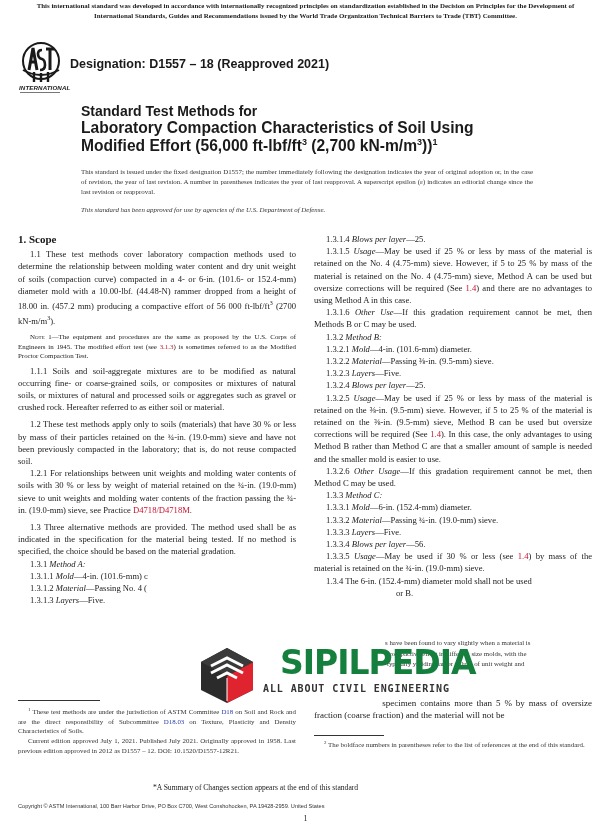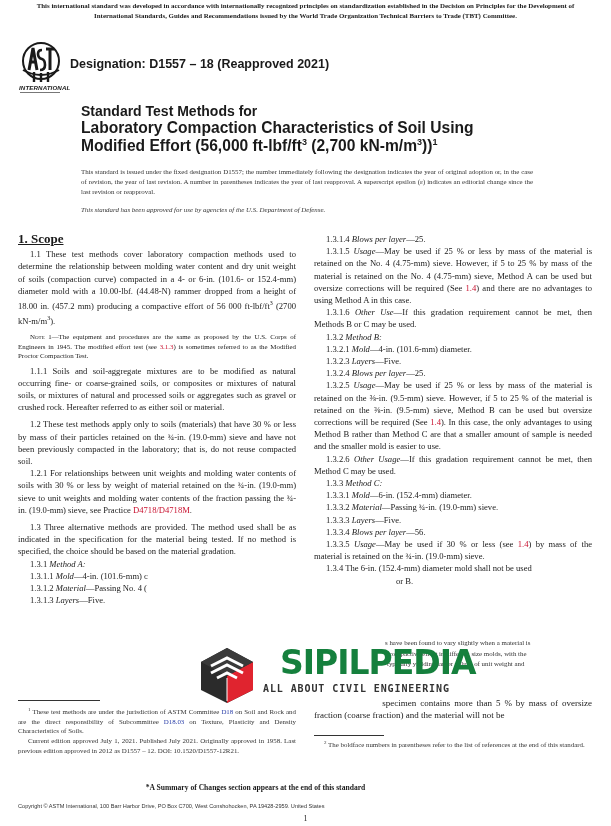--- a/index.html
+++ b/index.html
@@ -12,31 +12,31 @@
   .title .t1 { font-size: 14px; line-height: 16px; }
   .title .t2 { font-size: 15.6px; line-height: 17.5px; }
   .title sup { font-size: 9px; vertical-align: 6px; line-height: 0; }
   .issued { left: 81px; top: 167px; width: 452px; font-size: 6.9px; line-height: 10px; text-align: justify; color: #333; }
   .dod { left: 81px; top: 206px; font-size: 6.9px; font-style: italic; color: #333; }
   .col { width: 278px; font-size: 8.6px; line-height: 12.2px; text-align: justify; color: #1a1a1a; }
   .col p { margin: 0; text-indent: 12px; }
   .col p.gap { margin-top: 5px; }
   .left { left: 18px; top: 233px; }
   .right { left: 314px; top: 233px; }
-  .h1 { font-weight: bold; font-size: 13px; text-indent: 0 !important; margin-bottom: 3px !important; text-decoration: underline; }
+  .h1 { font-weight: bold; font-size: 11px; text-indent: 0 !important; margin-bottom: 3px !important; }
   .note { font-size: 6.9px; line-height: 9.5px; margin-top: 5px !important; margin-bottom: 4px !important; }
   .note .nlabel { font-variant: small-caps; }
   .link { color: #c8102e; }
   .blue { color: #2a3ea8; }
   i { }
   .fnrule { height: 1px; width: 82px; background: #333; }
   .fn { font-size: 6.9px; line-height: 9.6px; text-align: justify; color: #333; }
   .fn p { margin: 0; text-indent: 10px; }
   .fn sup { font-size: 5px; }
-  .summary { left: 0; width: 511px; top: 783px; text-align: center; font-family: "Liberation Serif", serif; font-weight: bold; font-size: 7.6px; color: #1a1a1a; }
+  .summary { left: 0; width: 511px; top: 783px; text-align: center; font-family: "Liberation Serif", serif; font-weight: normal; font-size: 7.6px; color: #1a1a1a; }
   .copyright { left: 18px; top: 803px; font-family: "Liberation Sans", sans-serif; font-size: 5.6px; color: #333; }
   .pagenum { left: 0; width: 611px; top: 814px; text-align: center; font-size: 8px; color: #1a1a1a; }
   .wm-text { left: 280px; top: 645px; font-family: "DejaVu Sans", sans-serif; font-weight: bold; font-size: 33px; letter-spacing: -1px; color: #15803d; line-height: 36px; }
   .wm-tag { left: 263px; top: 683px; font-family: "DejaVu Sans Mono", monospace; font-weight: bold; font-size: 10px; letter-spacing: 0.9px; color: #333; }
   .cover { background: #fff; }
 </style>
 </head>
 <body>
 
 <div class="abs wto">This international standard was developed in accordance with internationally recognized principles on standardization established in the Decision on Principles for the Development of International Standards, Guides and Recommendations issued by the World Trade Organization Technical Barriers to Trade (TBT) Committee.</div>
@@ -84,20 +84,21 @@
   <p><sup>1</sup><span> These test methods are under the jurisdiction of ASTM Committee </span><span class="blue">D18</span><span> on Soil and Rock and are the direct responsibility of Subcommittee </span><span class="blue">D18.03</span><span> on Texture, Plasticity and Density Characteristics of Soils.</span></p>
   <p>Current edition approved July 1, 2021. Published July 2021. Originally approved in 1958. Last previous edition approved in 2012 as D1557 – 12. DOI: 10.1520/D1557-12R21.</p>
 </div>
 
 <div class="abs col right">
   <p><span>1.3.1.4  </span><i>Blows per layer</i><span>—25.</span></p>
   <p><span>1.3.1.5  </span><i>Usage</i><span>—May be used if 25 % or less by mass of the material is retained on the No. 4 (4.75-mm) sieve. However, if 5 to 25 % by mass of the material is retained on the No. 4 (4.75-mm) sieve, Method A can be used but oversize corrections will be required (See </span><span class="link">1.4</span><span>) and there are no advantages to using Method A in this case.</span></p>
   <p><span>1.3.1.6  </span><i>Other Use</i><span>—If this gradation requirement cannot be met, then Methods B or C may be used.</span></p>
   <p><span>1.3.2  </span><i>Method B:</i></p>
   <p><span>1.3.2.1  </span><i>Mold</i><span>—4-in. (101.6-mm) diameter.</span></p>
+  <p><span>1.3.2.2  </span><i>Material</i><span>—Passing ⅜-in. (9.5-mm) sieve.</span></p>
   <p><span>1.3.2.3  </span><i>Layers</i><span>—Five.</span></p>
   <p><span>1.3.2.4  </span><i>Blows per layer</i><span>—25.</span></p>
   <p><span>1.3.2.5  </span><i>Usage</i><span>—May be used if 25 % or less by mass of the material is retained on the ⅜-in. (9.5-mm) sieve. However, if 5 to 25 % of the material is retained on the ⅜-in. (9.5-mm) sieve, Method B can be used but oversize corrections will be required (See </span><span class="link">1.4</span><span>). In this case, the only advantages to using Method B rather than Method C are that a smaller amount of sample is needed and the smaller mold is easier to use.</span></p>
   <p><span>1.3.2.6  </span><i>Other Usage</i><span>—If this gradation requirement cannot be met, then Method C may be used.</span></p>
   <p><span>1.3.3  </span><i>Method C:</i></p>
   <p><span>1.3.3.1  </span><i>Mold</i><span>—6-in. (152.4-mm) diameter.</span></p>
   <p><span>1.3.3.2  </span><i>Material</i><span>—Passing ¾-in. (19.0-mm) sieve.</span></p>
   <p><span>1.3.3.3  </span><i>Layers</i><span>—Five.</span></p>
   <p><span>1.3.3.4  </span><i>Blows per layer</i><span>—56.</span></p>
   <p><span>1.3.3.5  </span><i>Usage</i><span>—May be used if 30 % or less (see </span><span class="link">1.4</span><span>) by mass of the material is retained on the ¾-in. (19.0-mm) sieve.</span></p>

